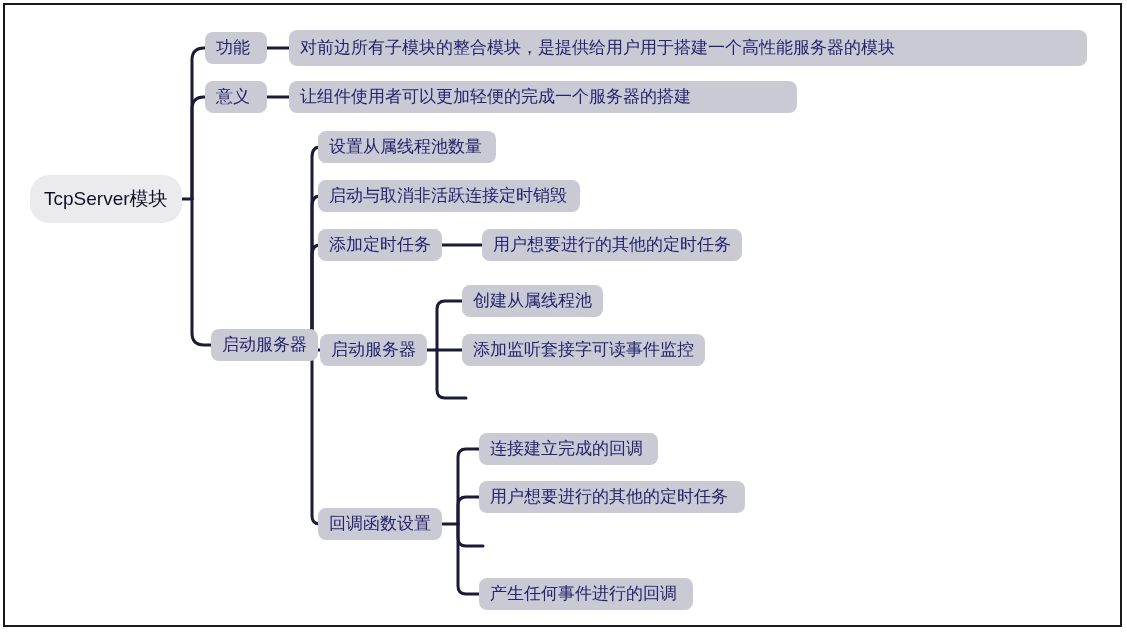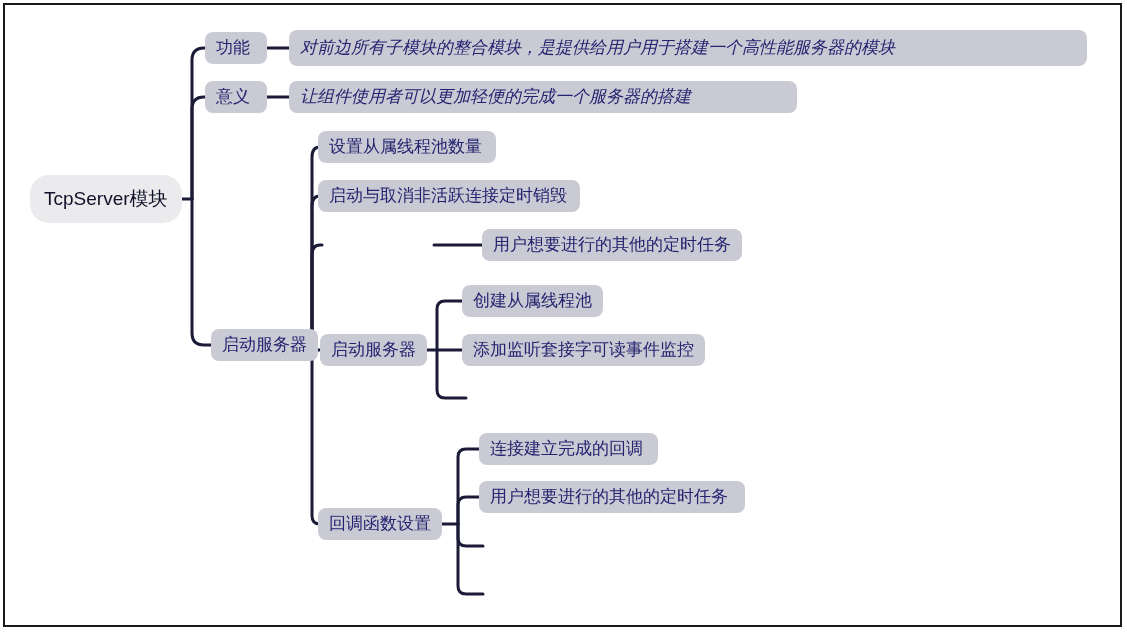--- a/index.html
+++ b/index.html
@@ -52,21 +52,20 @@
     padding: 0 11px;
     background: #cacad4;
     border-radius: 8px;
     color: #232370;
     font-size: 17px;
     white-space: nowrap;
     cursor: default;
   }
   .node.wide {
     text-align: left;
-    font-style: italic;
   }
   .node.root {
     height: 48px;
     line-height: 47px;
     font-size: 19px;
     background: #ebebee;
     color: #101028;
     border-radius: 19px;
     padding: 0 14px;
   }
@@ -118,24 +117,26 @@
 
   <div class="node" style="left:205px; top:81px; min-width:62px">意义</div>
   <div class="node wide" style="left:289px; top:81px; width:508px">让组件使用者可以更加轻便的完成一个服务器的搭建</div>
 
   <div class="node" style="left:211px; top:329px; min-width:90px">启动服务器</div>
 
   <div class="node" style="left:318px; top:131px; min-width:178px">设置从属线程池数量</div>
 
   <div class="node" style="left:318px; top:180px; min-width:262px">启动与取消非活跃连接定时销毁</div>
 
+  <div class="node" style="left:318px; top:229px; min-width:124px">添加定时任务</div>
   <div class="node" style="left:482px; top:229px; min-width:240px">用户想要进行的其他的定时任务</div>
 
   <div class="node" style="left:320px; top:334px; min-width:107px">启动服务器</div>
   <div class="node" style="left:462px; top:285px; min-width:141px">创建从属线程池</div>
   <div class="node" style="left:462px; top:334px; min-width:243px">添加监听套接字可读事件监控</div>
 
   <div class="node" style="left:318px; top:508px; min-width:124px">回调函数设置</div>
   <div class="node" style="left:479px; top:433px; min-width:179px">连接建立完成的回调</div>
   <div class="node" style="left:479px; top:481px; min-width:266px">用户想要进行的其他的定时任务</div>
+  <div class="node" style="left:479px; top:578px; min-width:214px">产生任何事件进行的回调</div>
 
   <div class="frame"></div>
 </div>
 
 </body></html>

